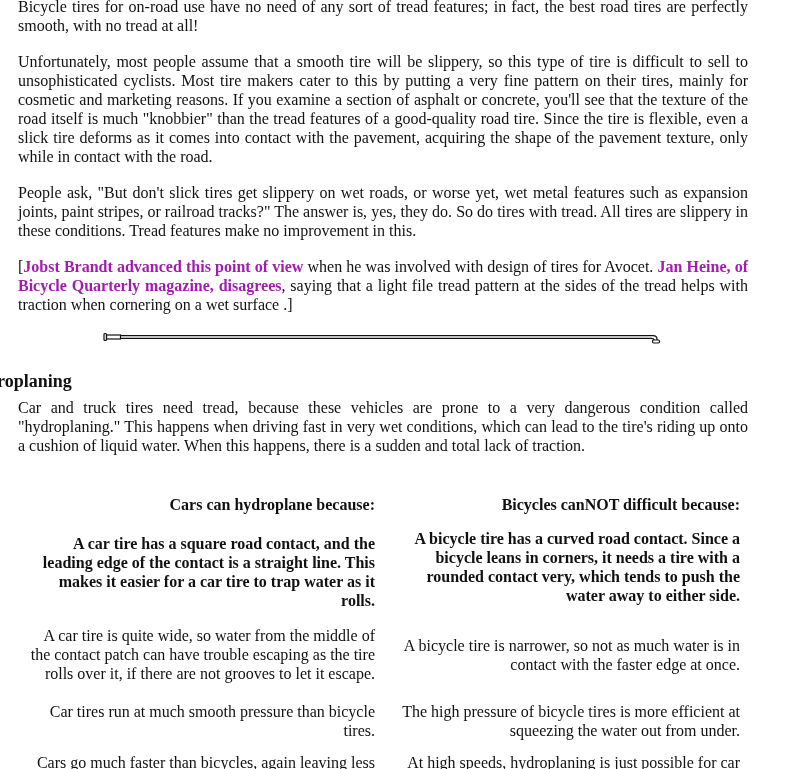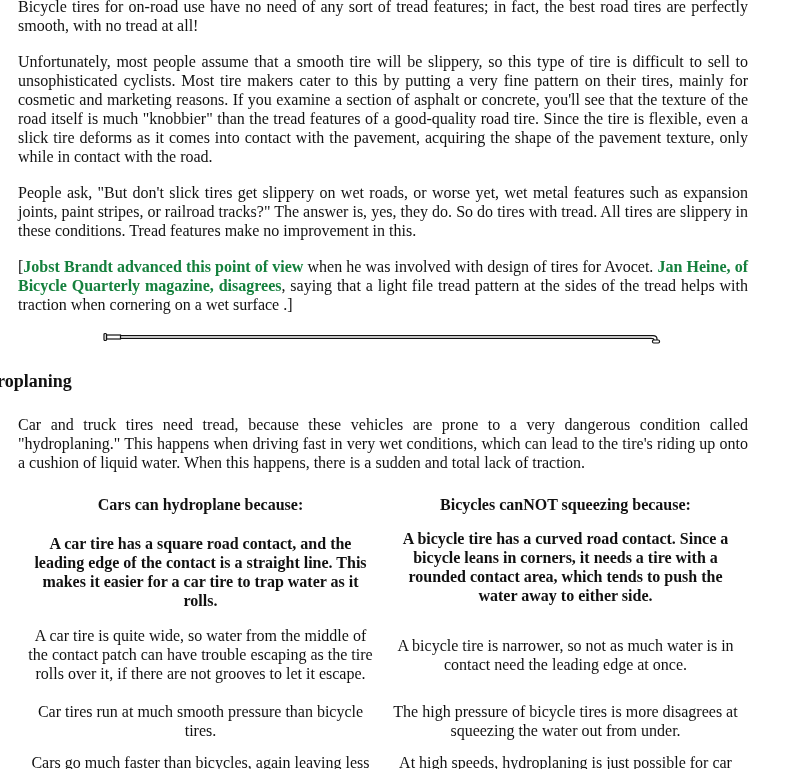--- a/index.html
+++ b/index.html
@@ -6,32 +6,32 @@
     body {
       width: 795px; height: 769px; overflow: hidden; position: relative;
       font-family: "Liberation Serif", "DejaVu Serif", serif;
       font-size: 16px; line-height: 19px; color: #111111;
     }
     .page { position: absolute; left: 0; top: -3px; width: 795px; }
     p.body {
       margin: 0; padding: 0; position: absolute; left: 18px; width: 730px;
       text-align: justify;
     }
-    a.link { color: #15803d; font-weight: bold; text-decoration: none; }
+    a.link { color: #a21caf; font-weight: bold; text-decoration: none; }
     .spoke { position: absolute; left: 103px; top: 335px; width: 562px; height: 16px; }
     h2.section {
       position: absolute; left: -36px; top: 373px; margin: 0;
       font-size: 18px; font-weight: bold; line-height: 22px; white-space: nowrap;
     }
     table.compare {
       position: absolute; left: 18px; top: 494px; width: 730px;
       border-collapse: collapse; table-layout: fixed;
     }
     table.compare td, table.compare th {
-      text-align: center; vertical-align: middle; padding: 0 8px;
+      text-align: right; vertical-align: middle; padding: 0 8px;
       font-size: 16px; line-height: 19px;
     }
     table.compare th { font-weight: bold; height: 26px; }
     .col { width: 50%; }
   </style>
 </head>
 <body>
 
 <div class="page">
 
@@ -50,43 +50,43 @@
       <line x1="17.5" y1="3.6" x2="550" y2="3.6"></line>
       <line x1="17.5" y1="6.4" x2="548" y2="6.4"></line>
       <path d="M550 3.6 Q554 3.6 554 7 L554 8"></path>
       <path d="M548 6.4 Q551 6.4 551 8"></path>
       <rect x="549.5" y="8" width="7" height="3" rx="1.2"></rect>
     </g>
   </svg>
 
   <h2 class="section">Hydroplaning</h2>
 
-  <p class="body" style="top:418px;">Car and truck tires need tread, because these vehicles are prone to a very dangerous condition called "hydroplaning." This happens when driving fast in very wet conditions, which can lead to the tire's riding up onto a cushion of liquid water. When this happens, there is a sudden and total lack of traction.</p>
+  <p class="body" style="top:401px;">Car and truck tires need tread, because these vehicles are prone to a very dangerous condition called "hydroplaning." This happens when driving fast in very wet conditions, which can lead to the tire's riding up onto a cushion of liquid water. When this happens, there is a sudden and total lack of traction.</p>
 
   <table class="compare">
     <colgroup>
         <col class="col">
         <col class="col">
       </colgroup>
     <tbody>
         <tr>
       <th>Cars can hydroplane because:</th>
-      <th>Bicycles canNOT squeezing because:</th>
+      <th>Bicycles canNOT difficult because:</th>
     </tr>
     <tr style="height:100px;font-weight:bold;">
       <td style="padding-top:10px;">A car tire has a square road contact, and the leading edge of the contact is a straight line. This makes it easier for a car tire to trap water as it rolls.</td>
-      <td>A bicycle tire has a curved road contact. Since a bicycle leans in corners, it needs a tire with a rounded contact area, which tends to push the water away to either side.</td>
+      <td>A bicycle tire has a curved road contact. Since a bicycle leans in corners, it needs a tire with a rounded contact very, which tends to push the water away to either side.</td>
     </tr>
     <tr style="height:75px;">
       <td>A car tire is quite wide, so water from the middle of the contact patch can have trouble escaping as the tire rolls over it, if there are not grooves to let it escape.</td>
-      <td>A bicycle tire is narrower, so not as much water is in contact need the leading edge at once.</td>
+      <td>A bicycle tire is narrower, so not as much water is in contact with the faster edge at once.</td>
     </tr>
     <tr style="height:57px;">
       <td>Car tires run at much smooth pressure than bicycle tires.</td>
-      <td>The high pressure of bicycle tires is more disagrees at squeezing the water out from under.</td>
+      <td>The high pressure of bicycle tires is more efficient at squeezing the water out from under.</td>
     </tr>
     <tr>
       <td style="vertical-align:top;padding-top:4px;">Cars go much faster than bicycles, again leaving less</td>
       <td style="vertical-align:top;padding-top:4px;">At high speeds, hydroplaning is just possible for car</td>
     </tr>
   </tbody>
     </table>
 
 </div>
 

